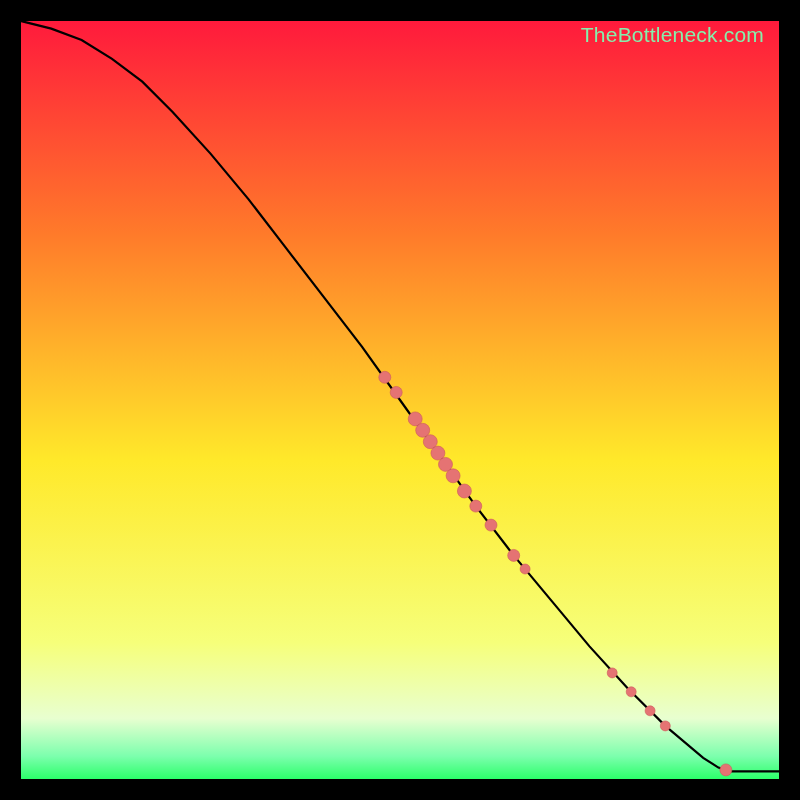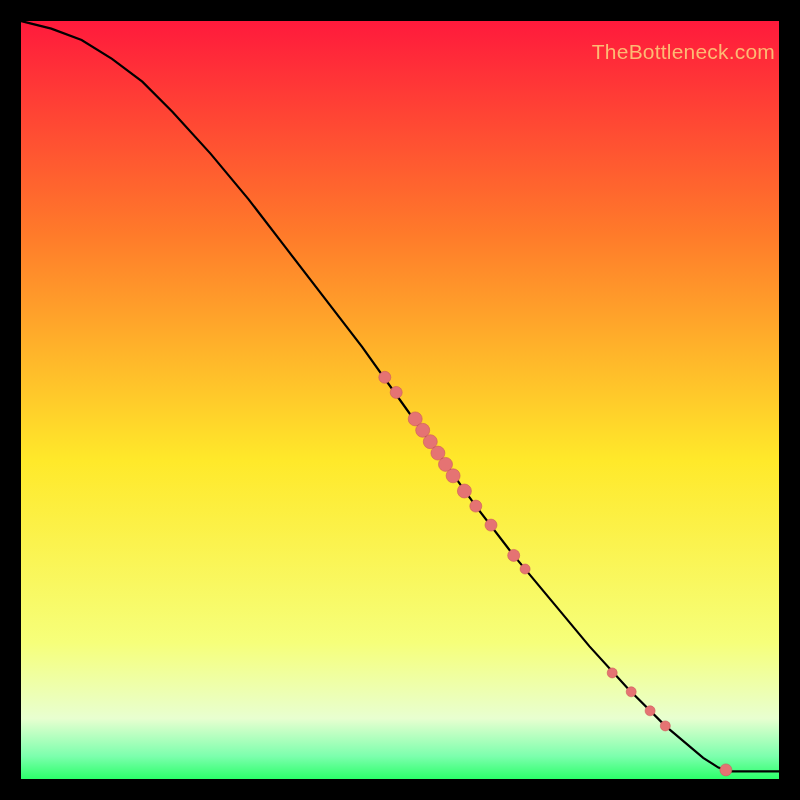--- a/index.html
+++ b/index.html
@@ -22,26 +22,25 @@
   .plot-area {
     position: absolute;
     left: 0;
     top: 0;
     width: 758px;
     height: 758px;
   }
   .watermark {
     position: absolute;
     top: 2px;
-    right: 4px;
+    right: 15px;
     font-size: 21px;
-    color: #fdba74;
+    color: #86efac;
     font-weight: 500;
     letter-spacing: 0.2px;
-    margin-top: 17px;
   }
   svg {
     display: block;
   }
 </style>
 </head>
 <body>
 
 <div class="frame">
   <svg class="plot-area" viewBox="0 0 758 758" width="758" height="758">

